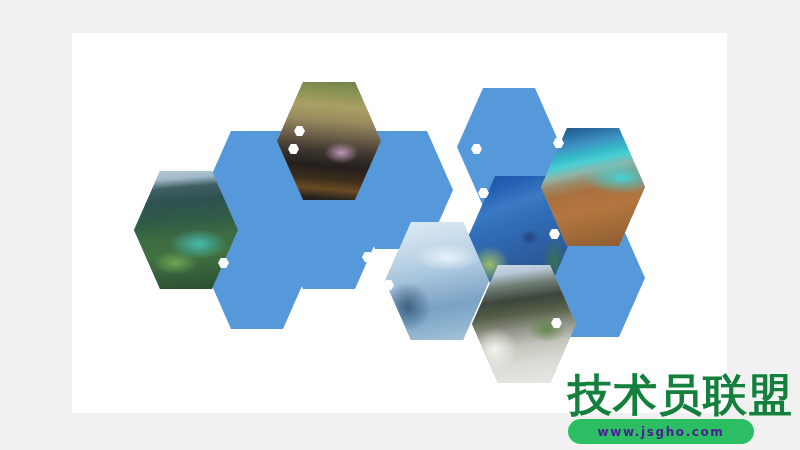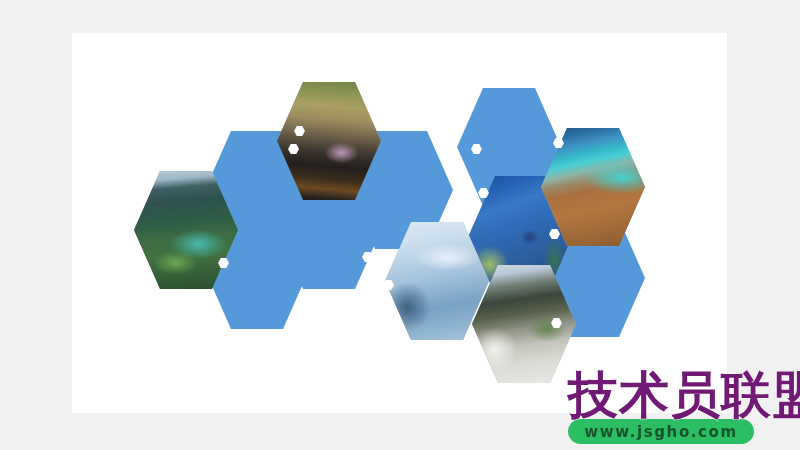--- a/index.html
+++ b/index.html
@@ -129,46 +129,46 @@
   #watermark {
     position: absolute;
     left: 568px;
     top: 374px;
     width: 205px;
     height: 72px;
     user-select: none;
   }
   #wm-cn {
     font-family: "DejaVu Sans", "Liberation Sans", sans-serif;
-    font-size: 50px;
+    font-size: 44px;
     font-weight: 700;
     letter-spacing: 1px;
-    color: #701a75;
+    color: #15803d;
     line-height: 42px;
     white-space: nowrap;
     -webkit-text-stroke: 1px #ffffff;
     paint-order: stroke fill;
     text-align: right;
   }
   #wm-url-pill {
     margin-top: 3px;
     width: 186px;
     height: 25px;
     border-radius: 13px;
     background: #2cbe62;
     display: flex;
     align-items: center;
     justify-content: center;
   }
   #wm-url {
     font-family: "DejaVu Sans", "Liberation Sans", sans-serif;
-    font-size: 15px;
+    font-size: 12px;
     font-weight: 700;
     letter-spacing: 1.6px;
-    color: #14532d;
+    color: #4c1d95;
     white-space: nowrap;
   }
 </style>
 </head>
 <body>
 
 <div id="screen">
 
   <div id="slide-canvas">
 

